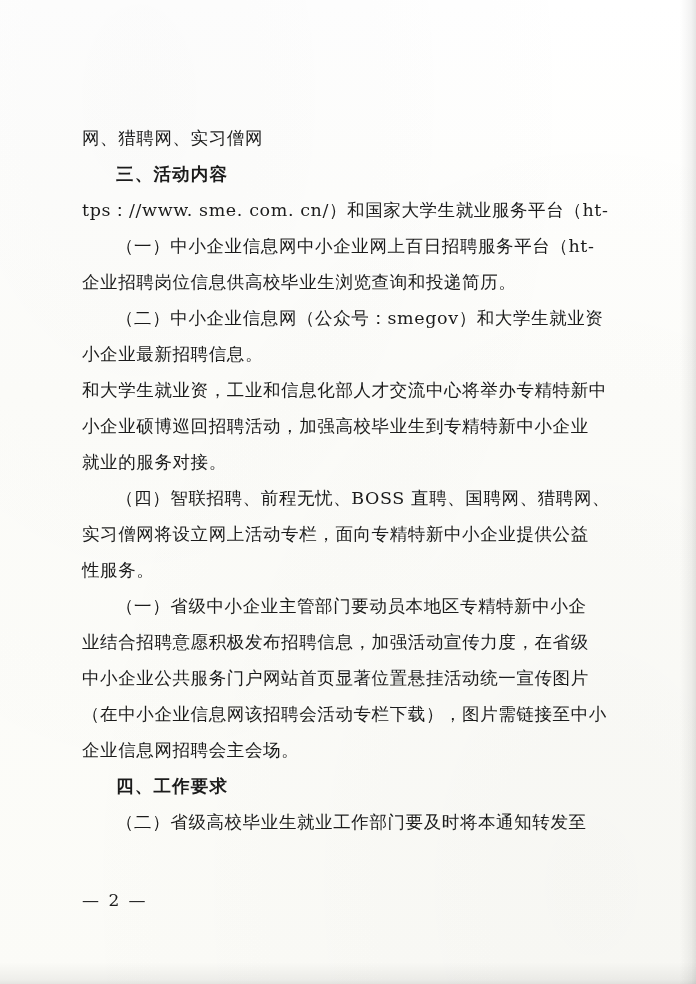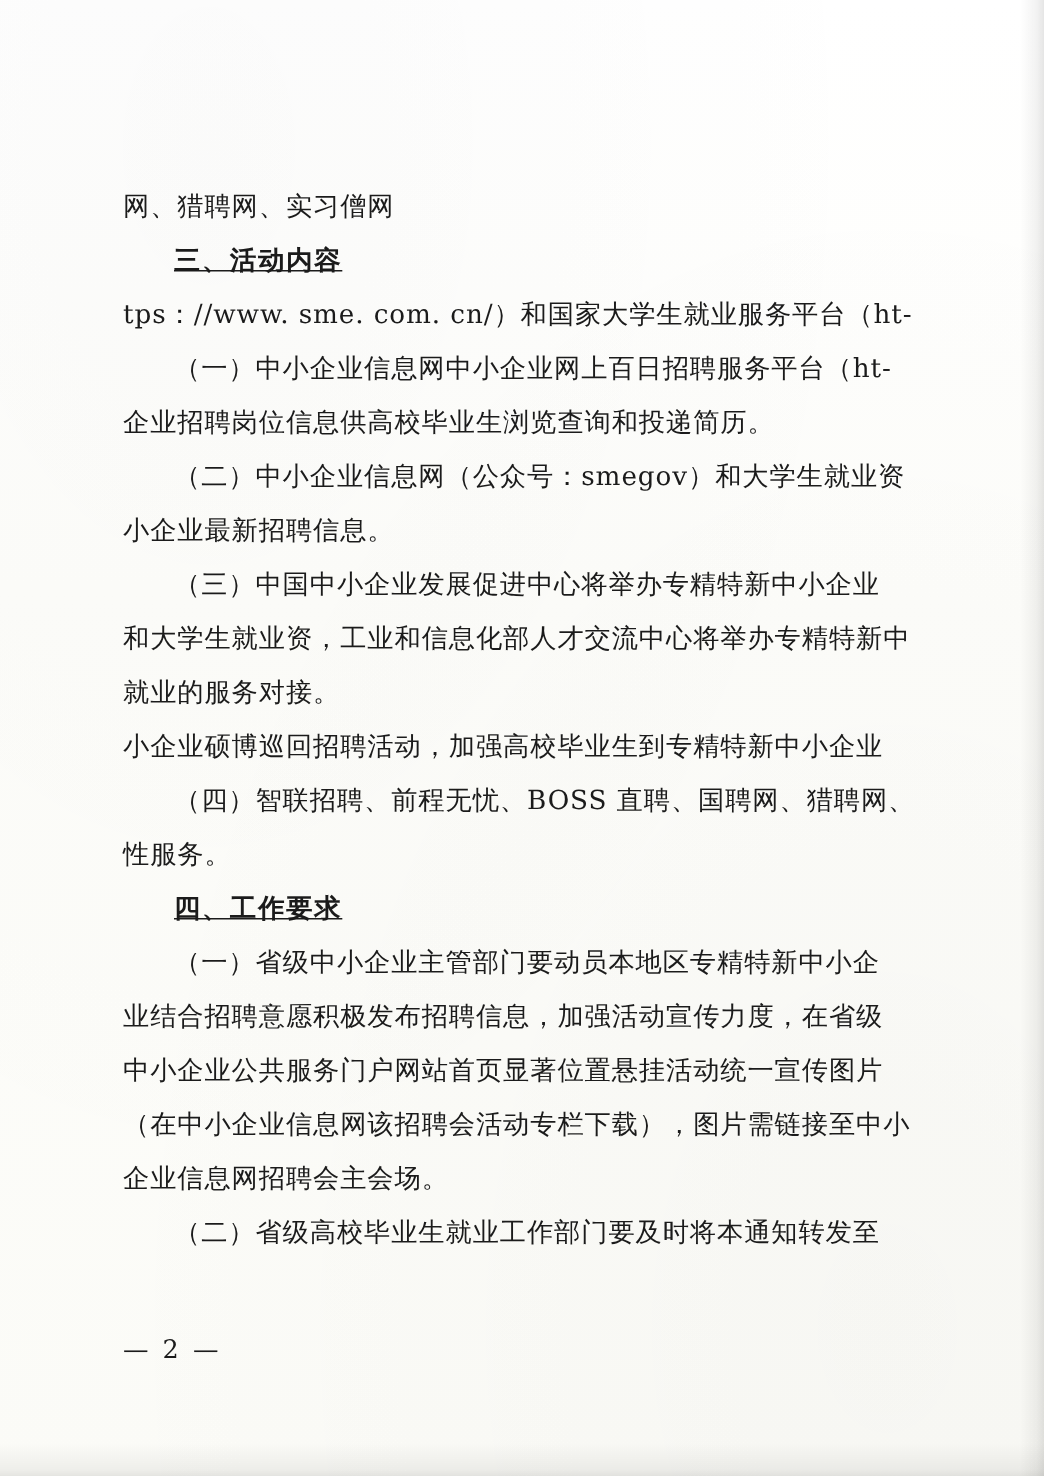--- a/index.html
+++ b/index.html
@@ -61,21 +61,20 @@
     color: #1b1b1b;
     letter-spacing: 0.6px;
     white-space: pre;
     font-family: "DejaVu Serif", "Liberation Serif", serif;
   }
   .line.indent1 { text-indent: 34px; }
   .line.heading {
     font-weight: bold;
     text-indent: 34px;
     letter-spacing: 1.2px;
-    text-decoration: underline;
   }
   .footer {
     position: absolute;
     left: 82px;
     top: 890px;
     width: 534px;
     font-size: 17px;
     color: #1b1b1b;
     letter-spacing: 2px;
   }
@@ -103,41 +102,41 @@
       <div class="line indent1">（一）中小企业信息网中小企业网上百日招聘服务平台（ht-</div>
       <div class="line">企业招聘岗位信息供高校毕业生浏览查询和投递简历。</div>
     </div>
 
     <div>
       <div class="line indent1">（二）中小企业信息网（公众号：smegov）和大学生就业资</div>
       <div class="line">小企业最新招聘信息。</div>
     </div>
 
     <div>
-      <div class="line indent1">（三）中国中小企业发展促进中心将举办专精特新中小企业</div>
       <div class="line">和大学生就业资，工业和信息化部人才交流中心将举办专精特新中</div>
+      <div class="line">小企业硕博巡回招聘活动，加强高校毕业生到专精特新中小企业</div>
       <div class="line">就业的服务对接。</div>
-      <div class="line">小企业硕博巡回招聘活动，加强高校毕业生到专精特新中小企业</div>
     </div>
 
     <div>
       <div class="line indent1">（四）智联招聘、前程无忧、BOSS 直聘、国聘网、猎聘网、</div>
+      <div class="line">实习僧网将设立网上活动专栏，面向专精特新中小企业提供公益</div>
       <div class="line">性服务。</div>
-    </div>
-
-    <div>
-      <div class="line heading">四、工作要求</div>
     </div>
 
     <div>
       <div class="line indent1">（一）省级中小企业主管部门要动员本地区专精特新中小企</div>
       <div class="line">业结合招聘意愿积极发布招聘信息，加强活动宣传力度，在省级</div>
       <div class="line">中小企业公共服务门户网站首页显著位置悬挂活动统一宣传图片</div>
       <div class="line">（在中小企业信息网该招聘会活动专栏下载），图片需链接至中小</div>
       <div class="line">企业信息网招聘会主会场。</div>
+    </div>
+
+    <div>
+      <div class="line heading">四、工作要求</div>
     </div>
 
     <div>
       <div class="line indent1">（二）省级高校毕业生就业工作部门要及时将本通知转发至</div>
     </div>
 
   </div>
 
   <div class="footer">— 2 —</div>
 </div>

